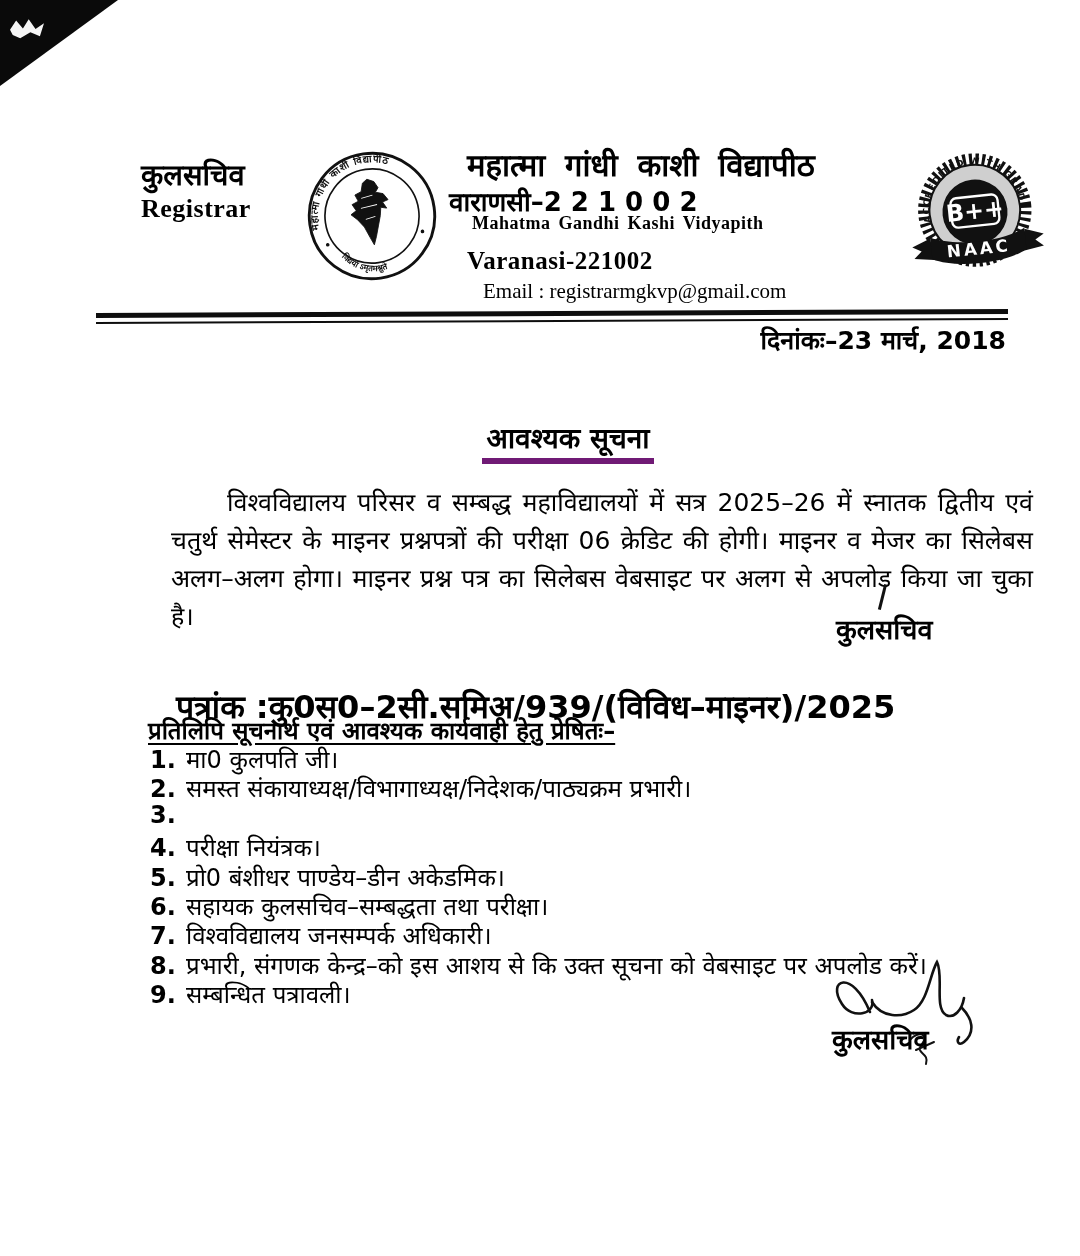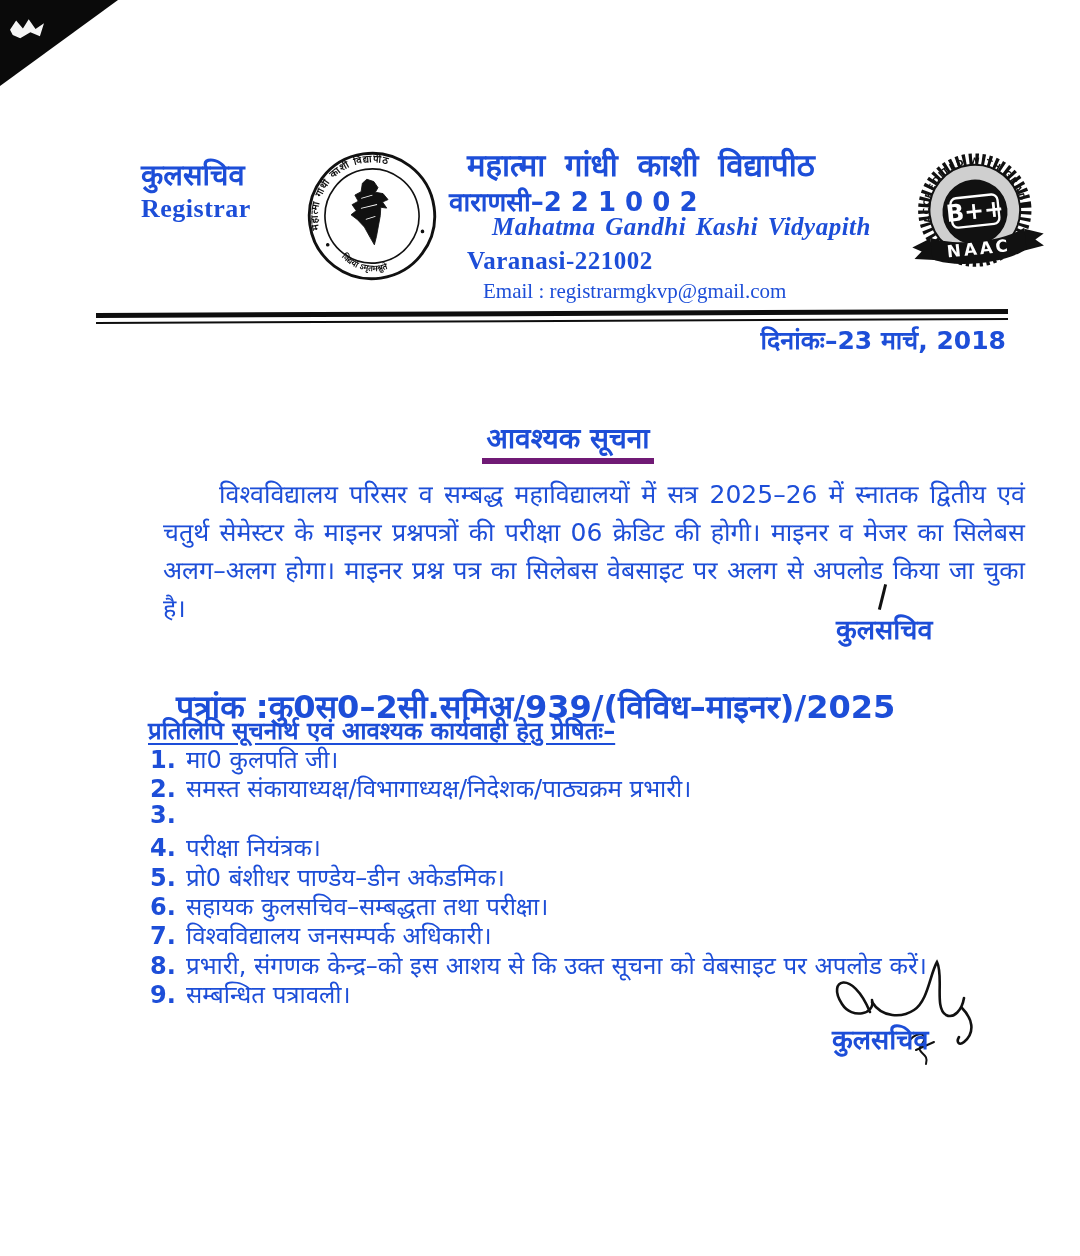--- a/index.html
+++ b/index.html
@@ -1,50 +1,50 @@
 <!DOCTYPE html>
 <html><head>
 <meta charset="utf-8">
 <style>
   html,body{margin:0;padding:0;background:#9a9a9a;}
   .page{
     position:relative;width:1080px;height:1256px;background:#ffffff;
-    margin:0 auto;overflow:hidden;color:#1d4ed8;
+    margin:0 auto;overflow:hidden;color:#000000;
     font-family:"DejaVu Sans","Liberation Sans",sans-serif;
   }
   
   .corner{position:absolute;left:0;top:0;width:118px;height:86px;background:#0a0a0a;
     clip-path:polygon(0 0,100% 0,0 100%);}
   .corner-mark{position:absolute;left:10px;top:18px;width:34px;height:26px;background:#f5f5f5;
     clip-path:polygon(0 45%,18% 10%,38% 40%,55% 5%,75% 42%,100% 20%,88% 70%,60% 55%,30% 78%,8% 65%);}
   
   .reg-hi{position:absolute;left:141px;top:154px;font-size:29px;font-weight:bold;}
   .reg-en{position:absolute;left:141px;top:194px;font-size:26px;font-weight:bold;
     font-family:"Liberation Serif","DejaVu Serif",serif;letter-spacing:.5px;}
   .seal{position:absolute;left:306px;top:147px;}
   .uni-hi{position:absolute;left:467px;top:143px;font-size:31px;font-weight:bold;word-spacing:9px;}
   .uni-city-hi{position:absolute;left:449px;top:183px;font-size:26px;font-weight:bold;}
-  .uni-en{position:absolute;left:492px;top:213px;font-size:25px;font-weight:bold;
-    font-family:"Liberation Serif","DejaVu Serif",serif;letter-spacing:.5px;word-spacing:3px;font-style:italic;}
+  .uni-en{position:absolute;left:472px;top:213px;font-size:18px;font-weight:bold;
+    font-family:"Liberation Serif","DejaVu Serif",serif;letter-spacing:.5px;word-spacing:3px;}
   .uni-city-en{position:absolute;left:467px;top:247px;font-size:25px;font-weight:bold;
     font-family:"Liberation Serif","DejaVu Serif",serif;letter-spacing:.5px;}
   .email{position:absolute;left:467px;top:279px;font-size:21px;
     font-family:"Liberation Serif","DejaVu Serif",serif;margin-left:16px;}
   .naac{position:absolute;left:906px;top:147px;}
   
   .rule{position:absolute;left:96px;top:311px;width:912px;height:4px;
     border-top:5px solid #0e0e0e;border-bottom:2px solid #0e0e0e;transform:rotate(-0.25deg);}
   .date{position:absolute;left:690px;top:322px;width:316px;text-align:right;
     font-size:25px;font-weight:bold;}
   
   .title-wrap{position:absolute;left:0;top:418px;width:1080px;text-align:center;transform:translateX(28px);}
   .title-wrap span{font-size:28px;font-weight:bold;border-bottom:6px solid #701a75;padding:0 4px 3px 4px;}
   
   .body{position:absolute;left:155px;top:468px;width:862px;font-size:25px;line-height:38px;
-    text-align:justify;text-indent:56px;margin:8px;}
+    text-align:justify;text-indent:56px;margin:16px;}
   .slash{position:absolute;left:881px;top:584px;width:2.5px;height:26px;background:#111;
     transform:rotate(14deg);}
   .sig-mid{position:absolute;left:836px;top:610px;font-size:27px;font-weight:bold;}
   
   .ref{position:absolute;left:148px;top:684px;font-size:32px;font-weight:bold;margin-left:28px;}
   .copy-head{position:absolute;left:148px;top:713px;font-size:24px;font-weight:bold;
     text-decoration:underline;text-underline-offset:4px;}
   .copy-list{position:absolute;left:150px;top:742px;width:880px;}
   .copy-row{display:flex;height:29.4px;font-size:24px;align-items:baseline;}
   .copy-row .num{width:36px;font-weight:bold;flex:none;}

